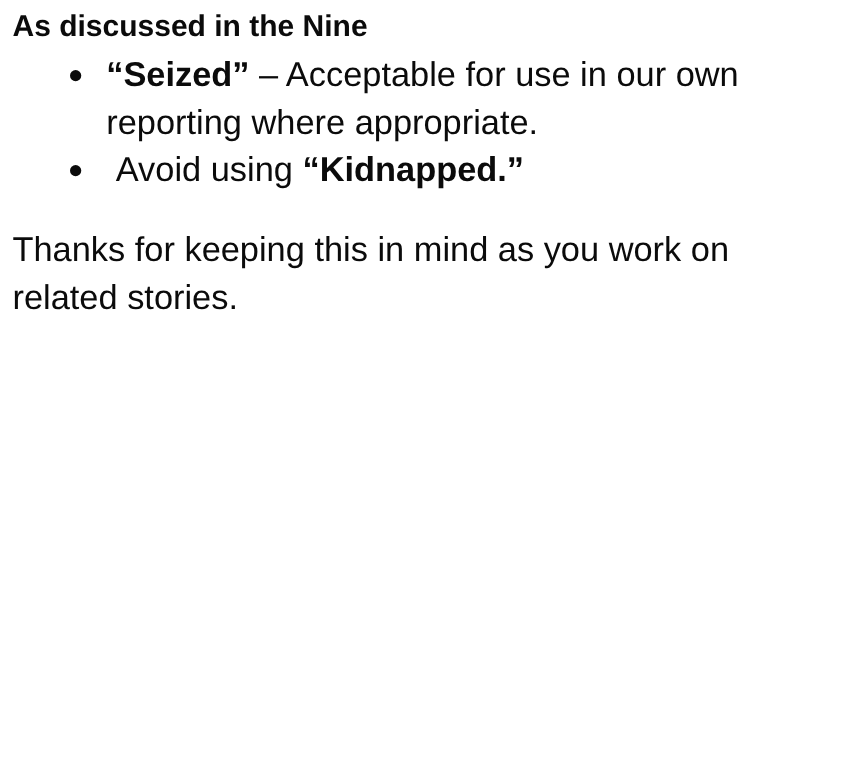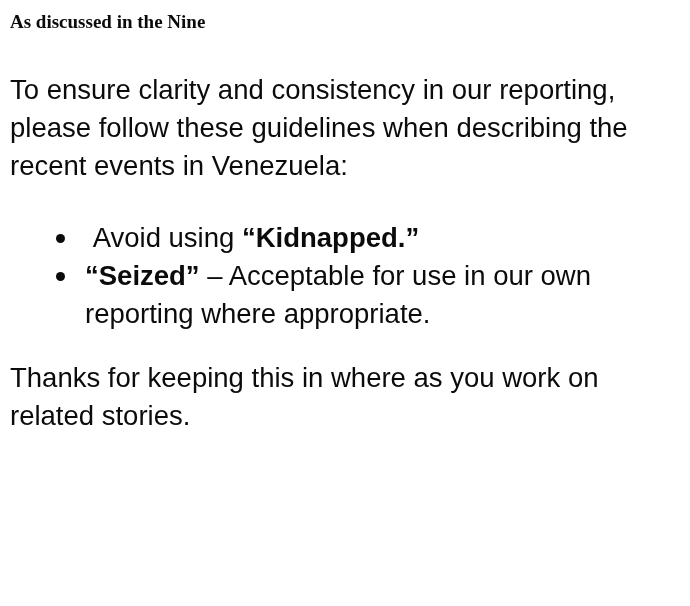--- a/index.html
+++ b/index.html
@@ -16,25 +16,24 @@
     line-height: 38px;
     color: #0b0b0b;
   }
   .page {
     box-sizing: border-box;
     width: 690px;
     height: 606px;
     padding: 3px 35px 0 10px;
   }
   h1.heading {
-    font-size: 19px;
+    font-size: 24px;
     line-height: 38px;
     font-weight: bold;
     margin: 0;
-    font-family: Liberation Serif, serif;
   }
   p.intro {
     margin: 30px 0 34px 0;
   }
   ul.guidelines {
     list-style: none;
     margin: 0 0 26px 0;
     padding: 0 0 0 75px;
   }
   ul.guidelines li {
@@ -55,21 +54,20 @@
   p.closing {
     margin: 0;
   }
 </style>
 </head>
 <body>
 
 <div class="page">
   <h1 class="heading">As discussed in the Nine</h1>
 
-  <p class="intro">To ensure clarity and consistency in our reporting, please follow these guidelines when describing the recent events in Venezuela:</p>
 
   <ul class="guidelines">
+    <li><span class="bullet"></span><span class="seg bold">“Seized”</span><span class="seg"> – Acceptable for use in our own reporting where appropriate.</span></li>
     <li><span class="bullet"></span><span class="seg"> Avoid using </span><span class="seg bold">“Kidnapped.”</span></li>
-    <li><span class="bullet"></span><span class="seg bold">“Seized”</span><span class="seg"> – Acceptable for use in our own reporting where appropriate.</span></li>
   </ul>
 
-  <p class="closing">Thanks for keeping this in where as you work on related stories.</p>
+  <p class="closing">Thanks for keeping this in mind as you work on related stories.</p>
 </div>
 
 </body></html>

